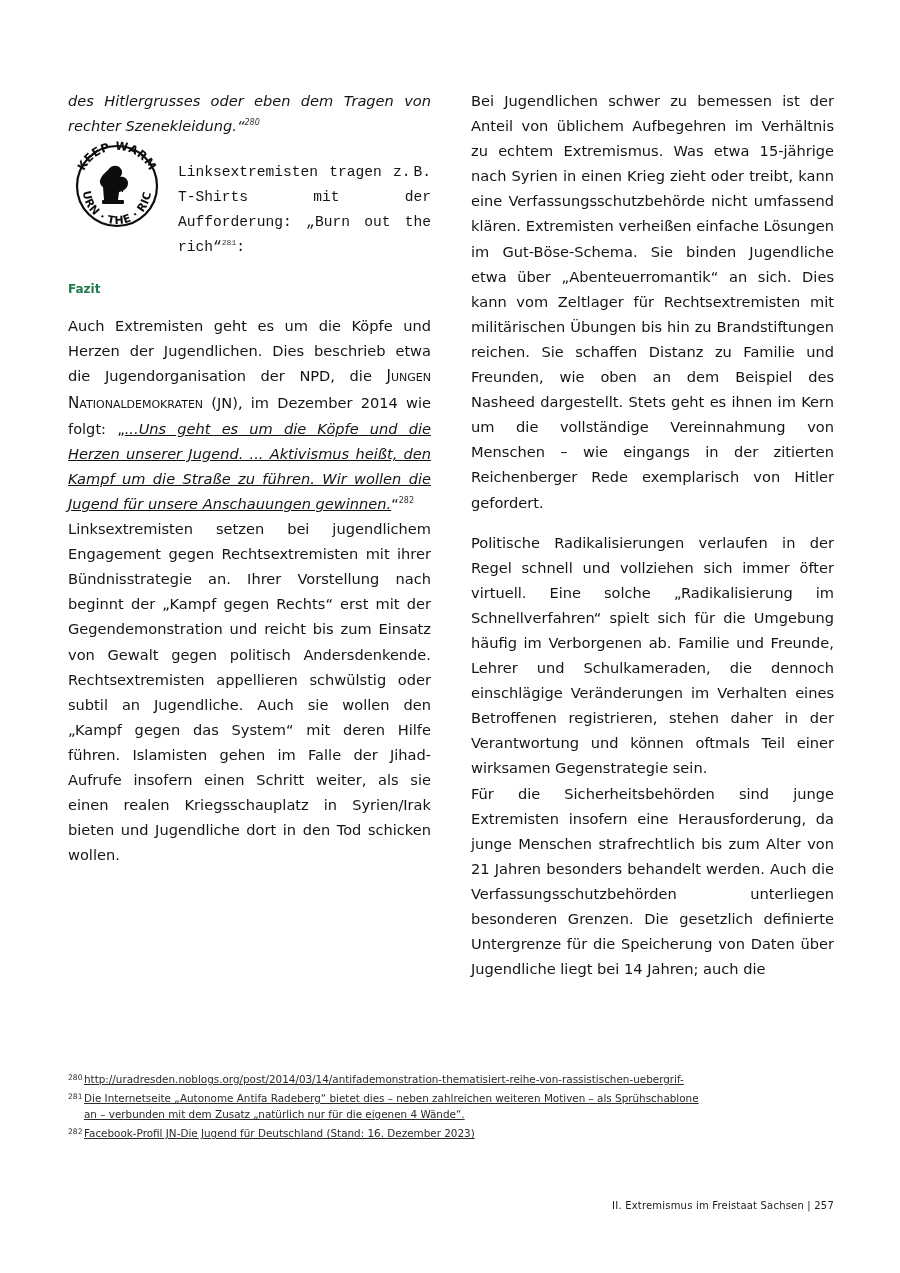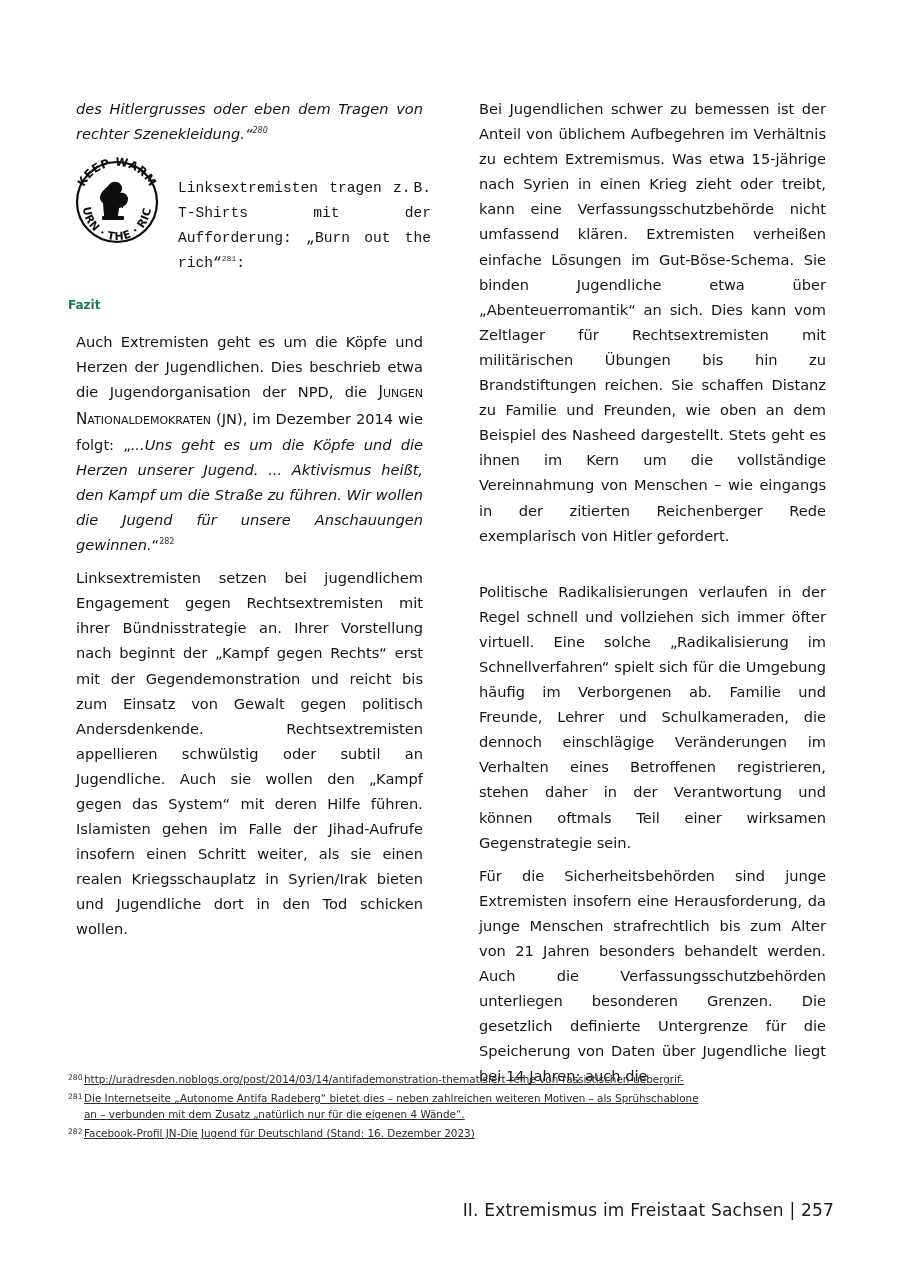--- a/index.html
+++ b/index.html
@@ -31,25 +31,25 @@
     gap: 40px;
   }
   .col {
     width: 363px;
     font-size: 14.6px;
     line-height: 1.72;
     text-align: justify;
     color: #141414;
   }
   .col p {
-    margin: 8px;
+    margin: 0;
     text-align: justify;
     text-justify: inter-word;
   }
-  .italic { font-style: italic; }
+  .italic { font-style: italic; text-decoration: underline; }
   .smallcaps {
     font-variant: small-caps;
     font-size: 15.2px;
   }
   .sup {
     font-size: 8px;
     vertical-align: super;
     line-height: 0;
     color: #333;
   }
@@ -120,21 +120,21 @@
   }
   .fn-body .cont {
     display: block;
     padding-left: 0;
   }
 
   .pagefooter {
     position: absolute;
     right: 66px;
     top: 1200px;
-    font-size: 17px;
+    font-size: 10px;
     color: #1a1a1a;
     letter-spacing: 0.2px;
   }
 </style>
 </head>
 <body>
 
 <div class="page">
 
   <div class="columns">

